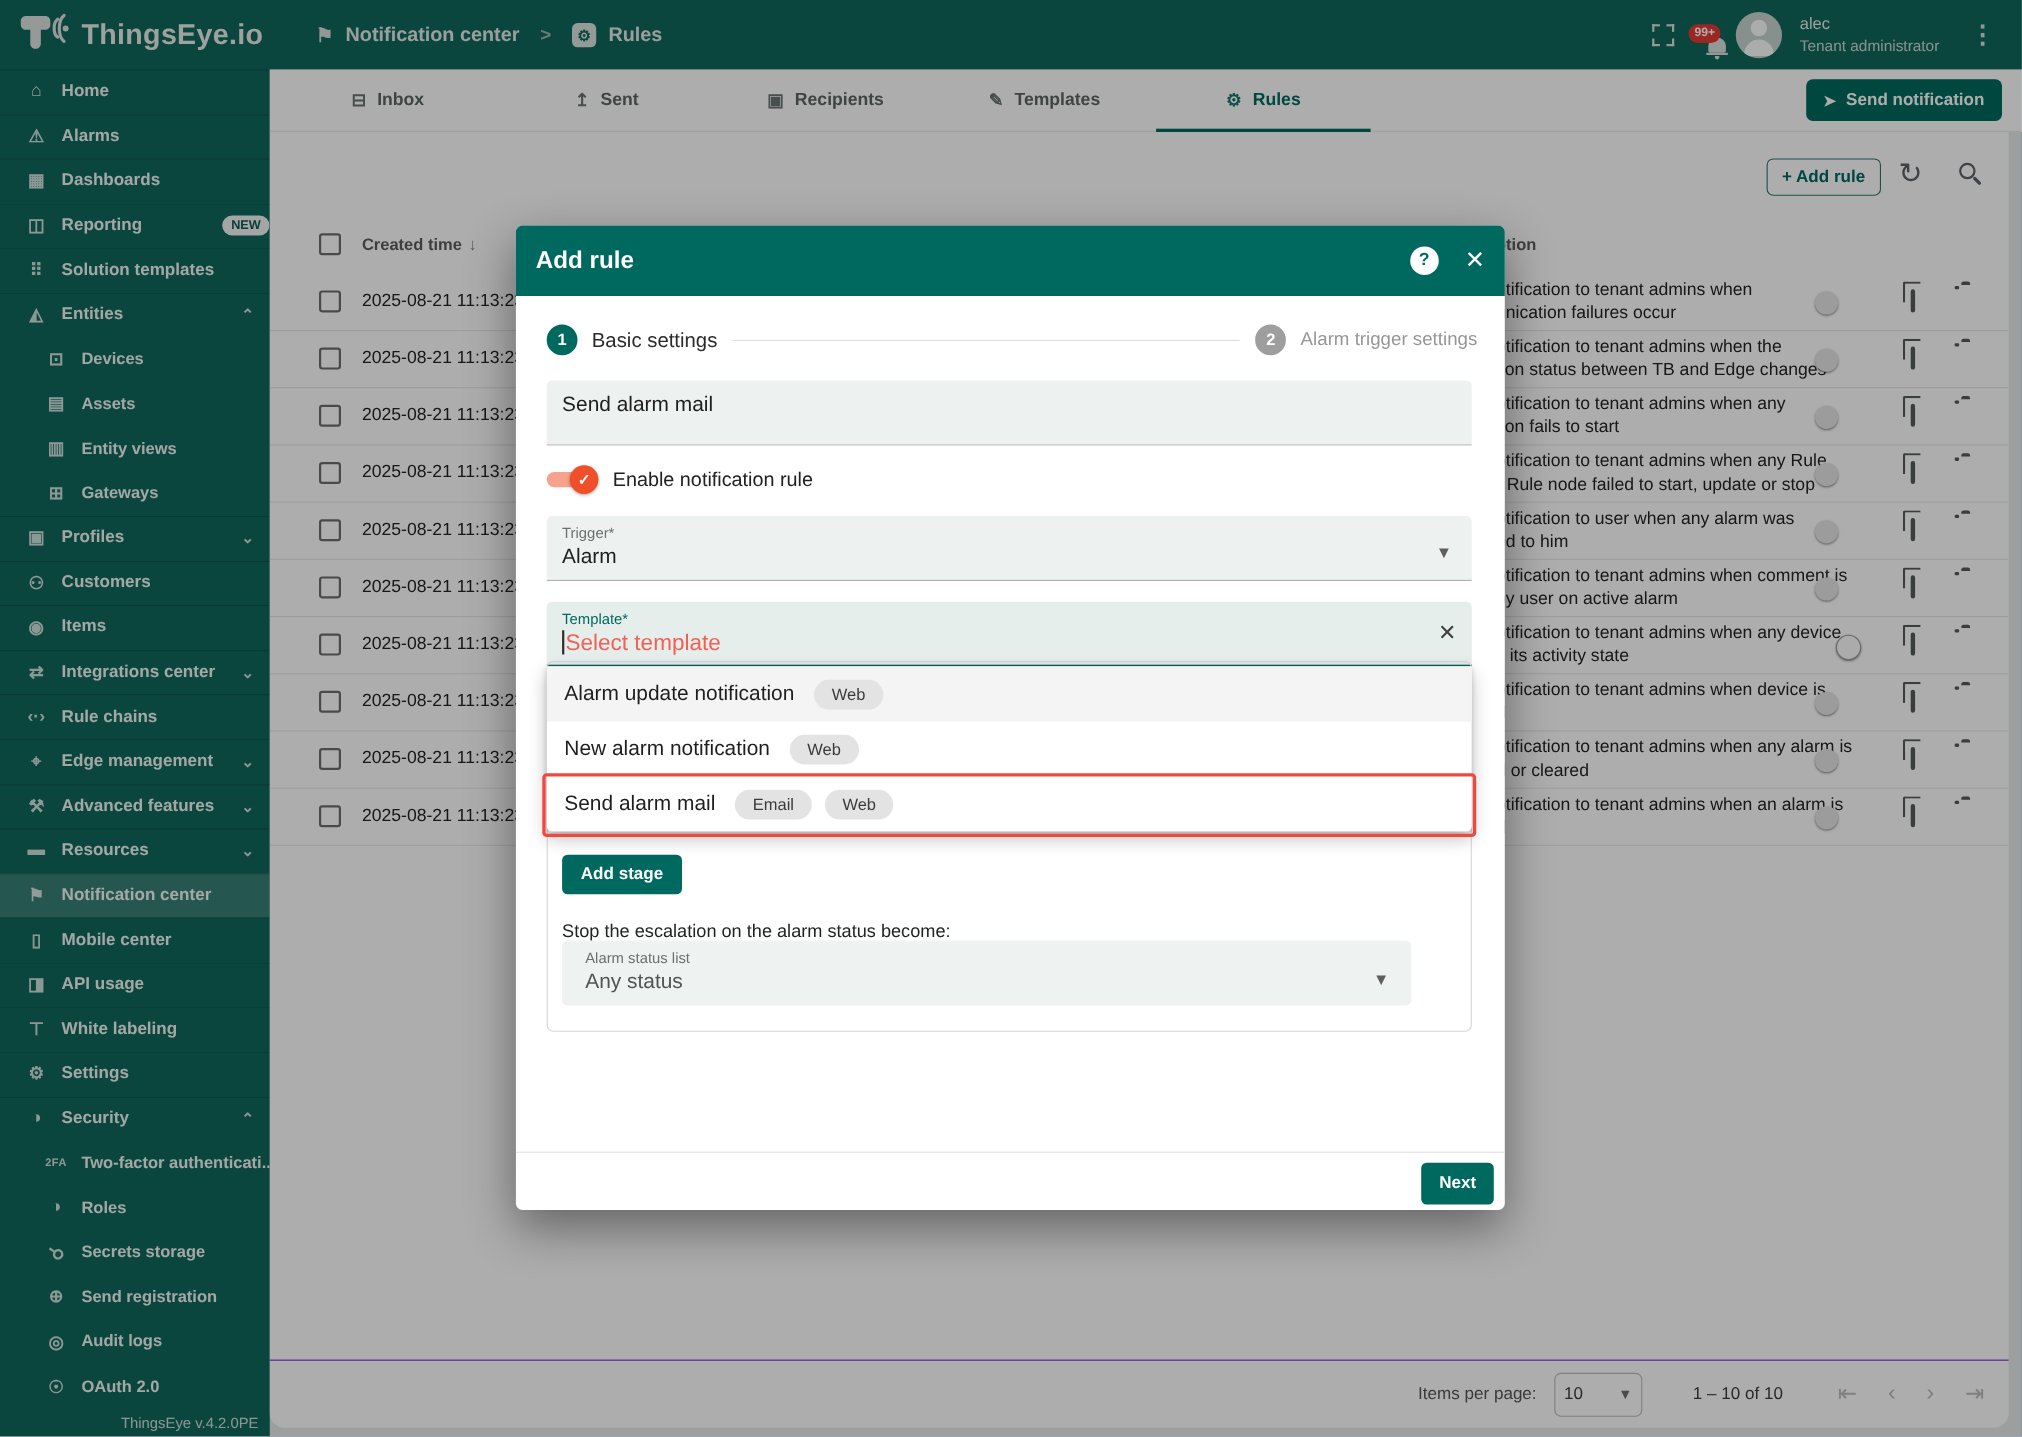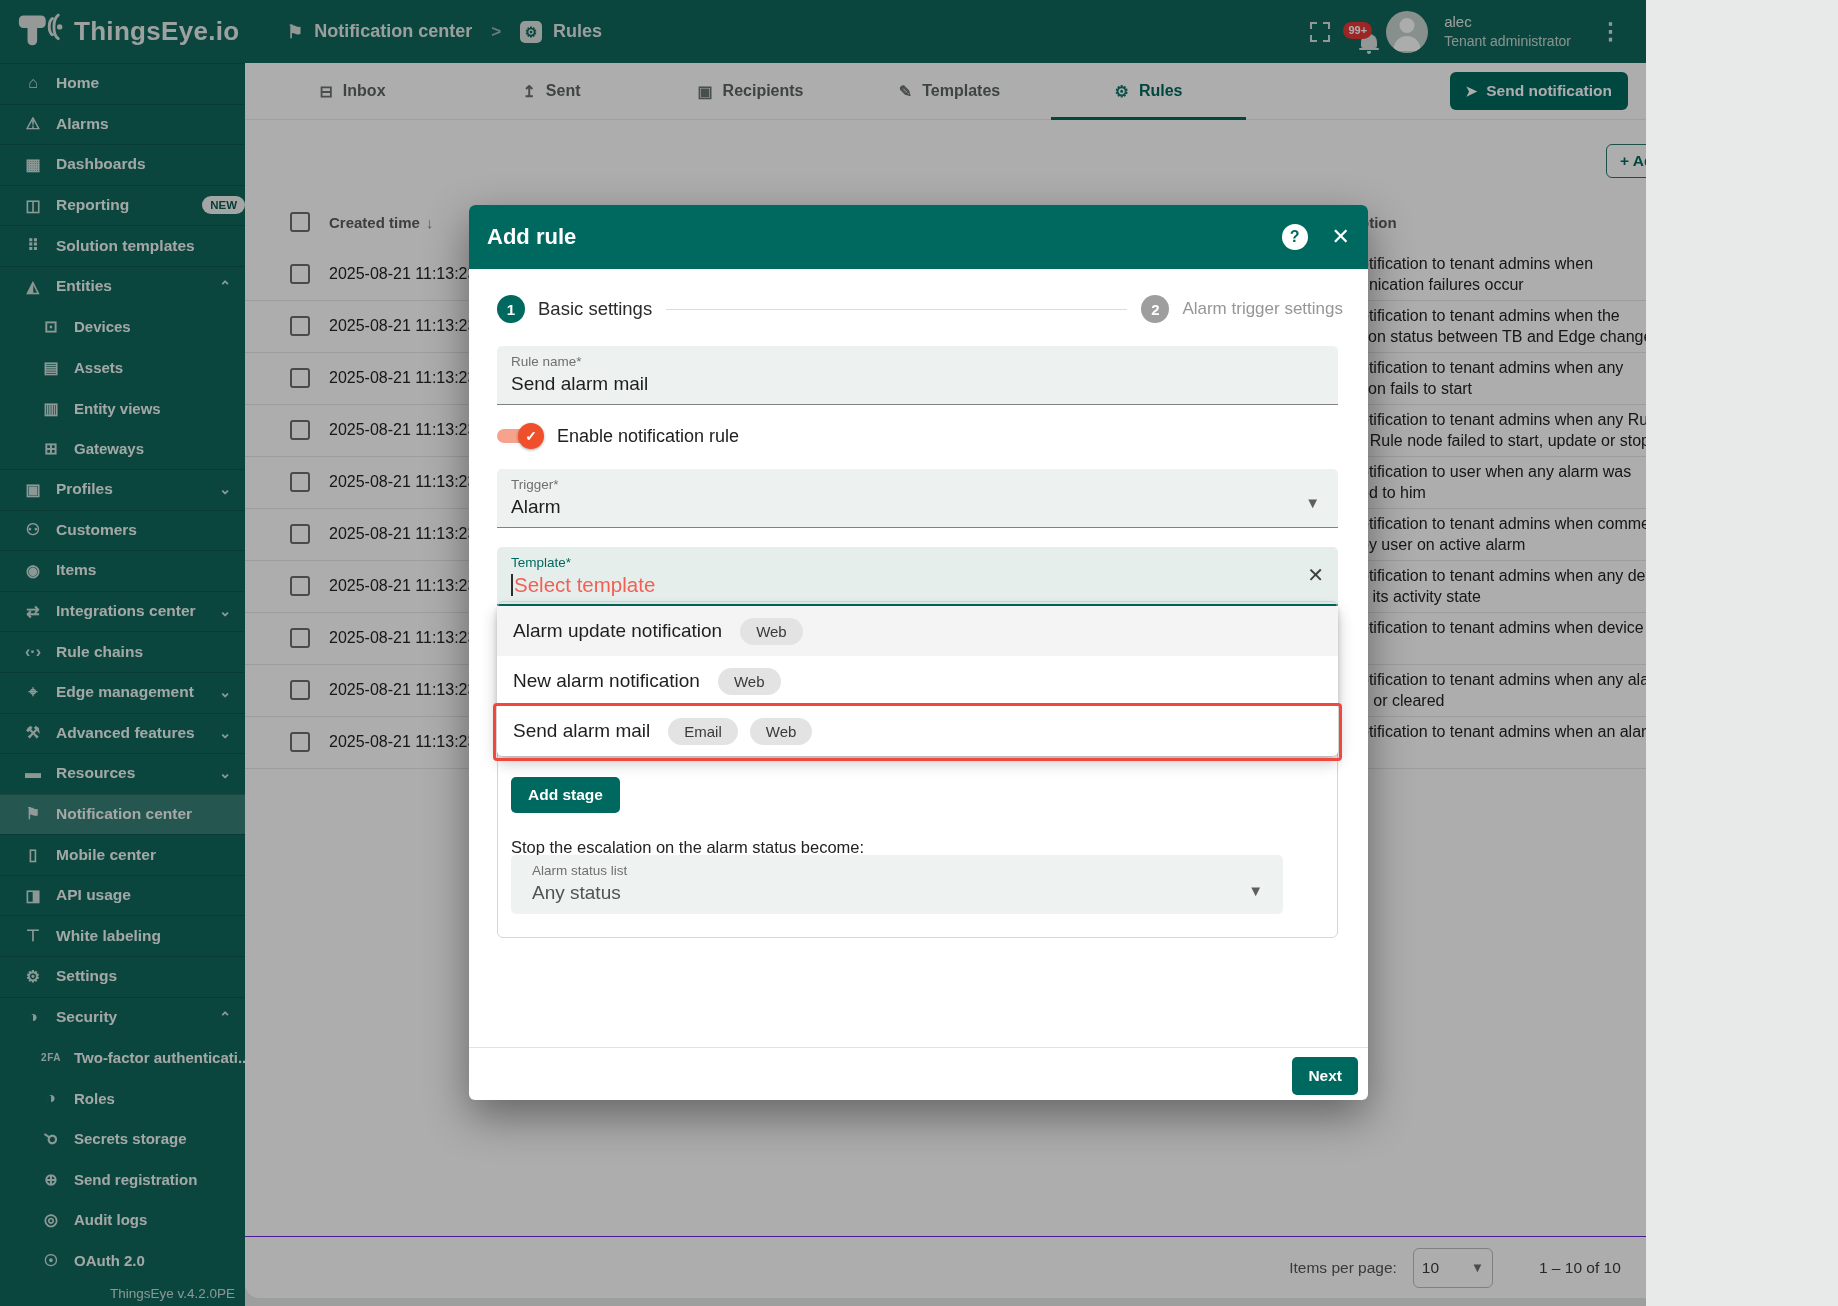--- a/index.html
+++ b/index.html
@@ -1,18 +1,18 @@
 <!DOCTYPE html>
 <html><head>
 <meta charset="utf-8">
 <style>
   *{margin:0;padding:0;box-sizing:border-box}
   html,body{width:1838px;height:1306px;overflow:hidden}
   body{font-family:"Liberation Sans",sans-serif;background:#e8eaea}
-  .app{position:relative;width:1646px;height:1306px;background:#0c4a6e;overflow:hidden}
+  .app{position:relative;width:1838px;height:1306px;background:#0c4a6e;overflow:hidden}
 
   
   .top{position:absolute;top:0;left:0;right:0;height:63px;background:#11685c;display:flex;align-items:center;z-index:3}
   .logo{display:flex;align-items:center;gap:10px;padding-left:16px;width:245px}
   .logo-name{color:#e7edeb;font-size:26px;font-weight:bold;letter-spacing:.3px}
   .crumb{display:flex;align-items:center;gap:11px;margin-left:42px;color:#e3eae8;font-weight:bold;font-size:18px}
   .crumb-ico{font-size:18px;color:#d9e1df}
   .crumb-sep{color:#9fb7b2;font-size:17px;margin:0 8px}
   .crumb-rules-ico{width:22px;height:22px;background:#dbe3e1;border-radius:5px;color:#11685c;display:flex;align-items:center;justify-content:center;font-size:14px}
   .top-right{margin-left:auto;display:flex;align-items:center;gap:28px;padding-right:24px}
@@ -480,21 +480,20 @@
 
     <div class="stepper">
       <span class="step-num">1</span>
       <span class="step-lbl">Basic settings</span>
       <span class="step-line"></span>
       <span class="step-num grey">2</span>
       <span class="step-lbl grey">Alarm trigger settings</span>
     </div>
 
     <div class="f" id="f-rule">
-      <div class="flb">Rule name*</div>
       <div class="fv">Send alarm mail</div>
     </div>
 
     <div class="toggle-row">
       <span class="sw">
         <span class="sw-track"></span>
         <span class="sw-knob">✓</span>
       </span>
       <span class="toggle-lbl">Enable notification rule</span>
     </div>

